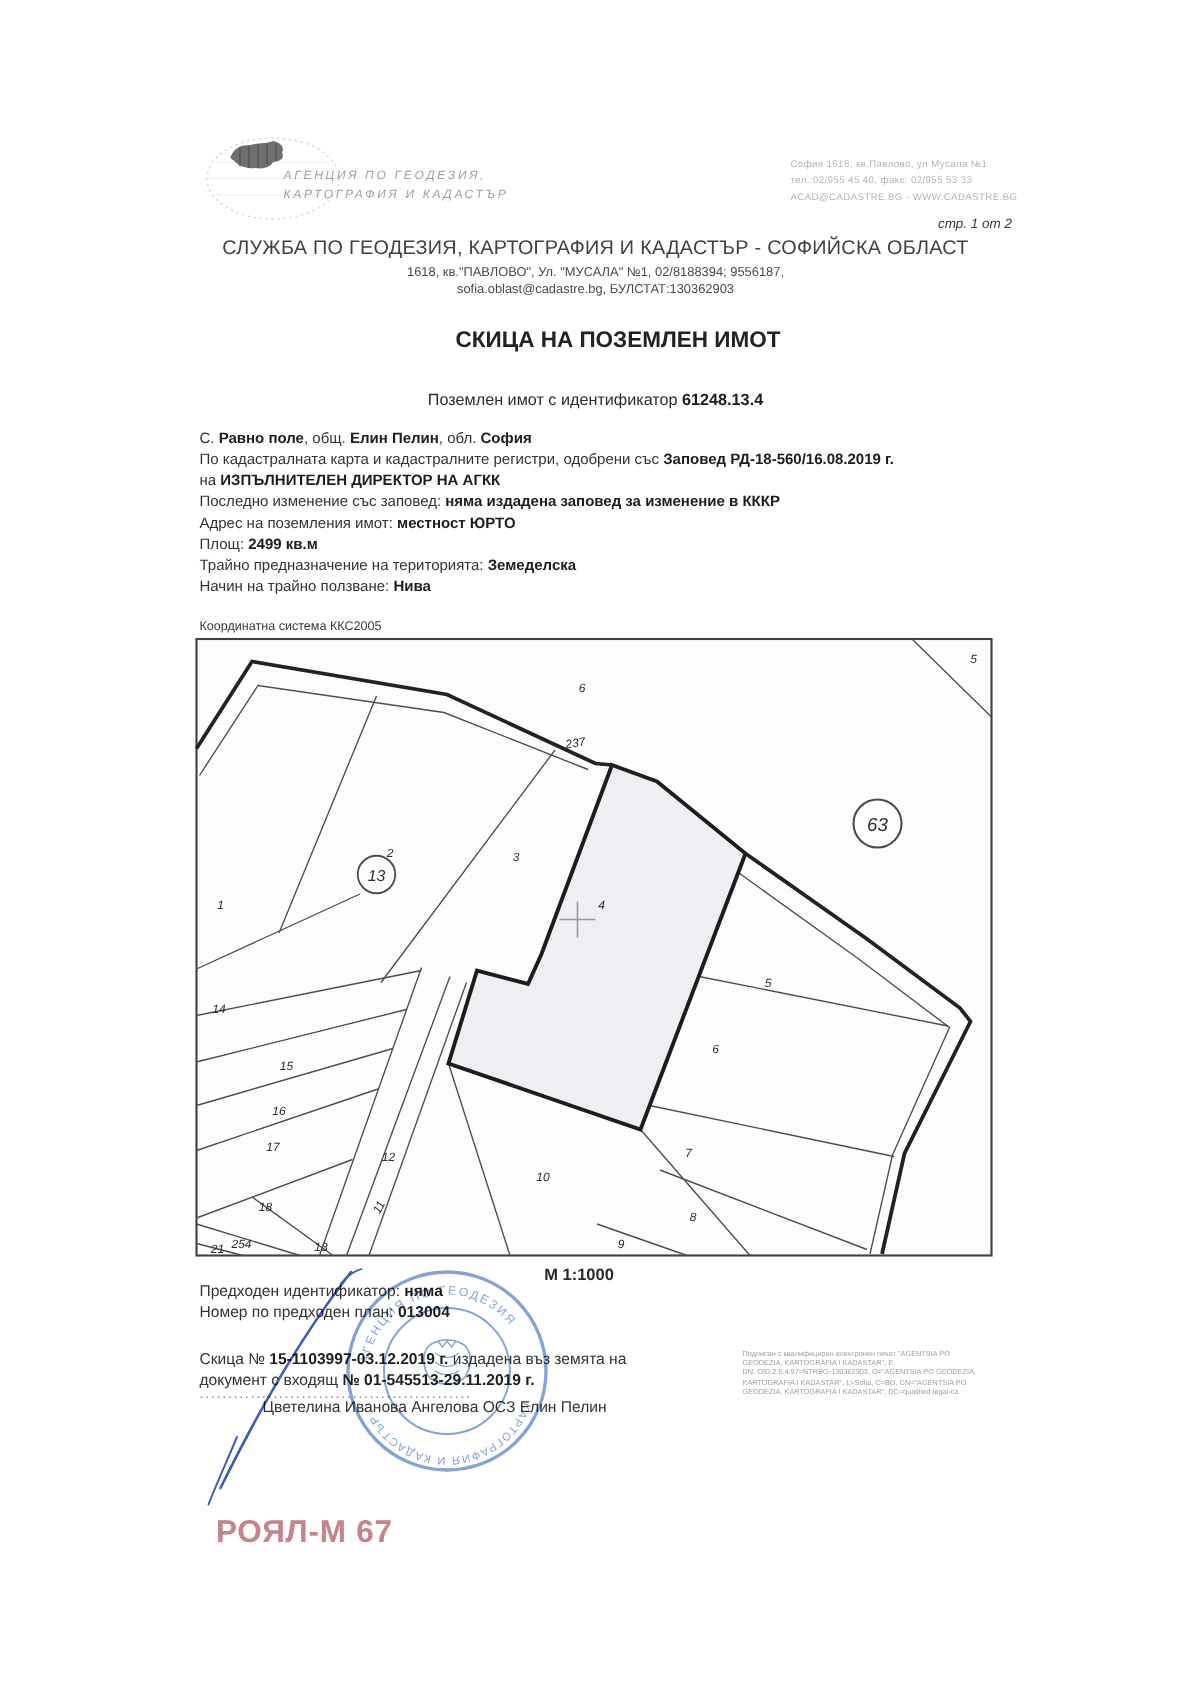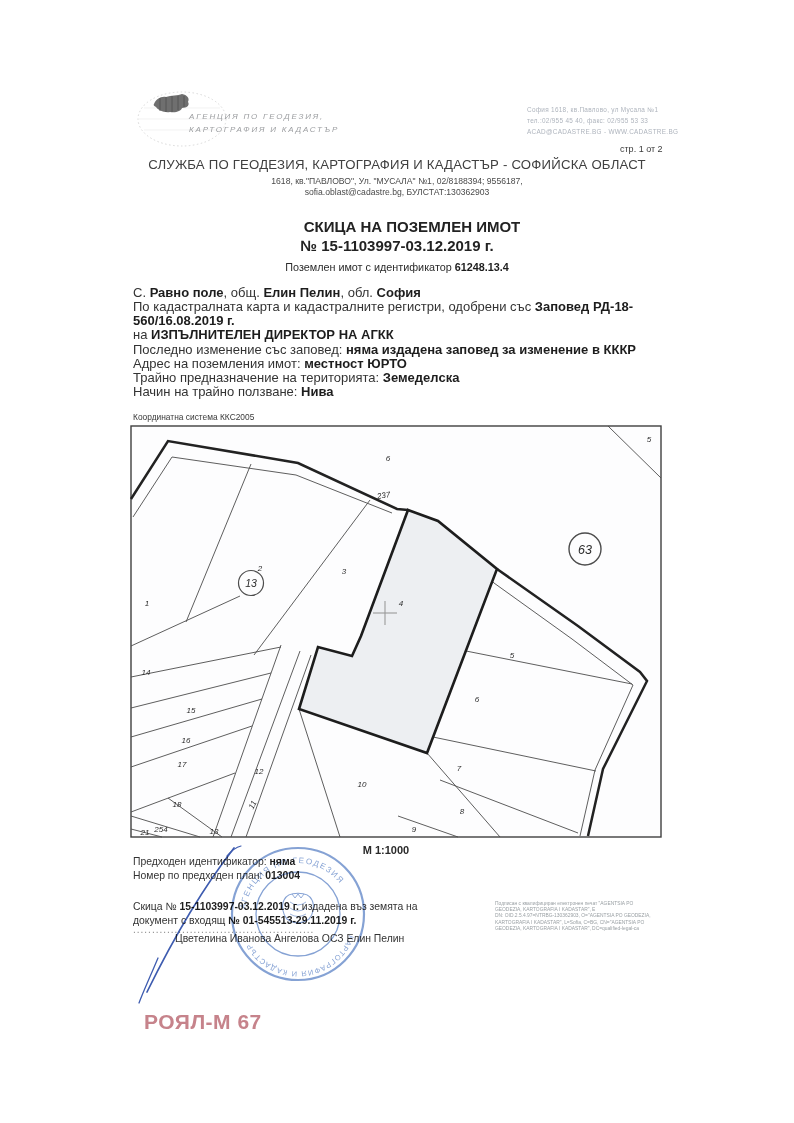--- a/index.html
+++ b/index.html
@@ -9,21 +9,21 @@
   .center{left:0;width:794px;text-align:center;}
   b,.b{font-weight:bold;color:#1d1d1d;}
 
   .logo-text{font-size:8px;font-style:italic;letter-spacing:1.8px;color:#9c9ea1;line-height:13px;}
   .contact-tr{font-size:6.4px;line-height:11px;color:#aeb4bd;letter-spacing:.3px;}
   .page-ind{font-size:9px;color:#3a3a3a;}
   .office-name{font-size:13.2px;color:#404040;letter-spacing:.2px;}
   .office-sub{font-size:8.6px;color:#4a4a4a;}
   .doc-title{font-size:15px;font-weight:bold;color:#222;}
   .doc-subtitle{font-size:10.8px;color:#2b2b2b;}
-  .body-lines{font-size:13px;line-height:14.15px;color:#333;}
+  .body-lines{font-size:10px;line-height:14.15px;color:#333;}
   .coord-label{font-size:8.4px;color:#3a3a3a;}
   .scale-label{font-size:11px;font-weight:bold;color:#2a2a2a;}
   .footer-line{font-size:10.4px;color:#333;}
   .dotted{font-size:10px;color:#8a8a8a;letter-spacing:1px;}
   .esign{font-size:4.9px;line-height:6.2px;color:#9aa0a4;white-space:pre-line;}
   .watermark{font-size:21px;font-weight:bold;letter-spacing:.5px;color:#c6838b;}
 
   
   .frame{fill:#fdfdfe;stroke:#3f3f3f;stroke-width:1.4;}
   .thin{fill:none;stroke:#4c4c4c;stroke-width:.9;}
@@ -54,38 +54,38 @@
   <div class="abs logo-text" style="left:189px;top:110px;">
     <div>АГЕНЦИЯ ПО ГЕОДЕЗИЯ,</div>
     <div>КАРТОГРАФИЯ И КАДАСТЪР</div>
   </div>
 
   <div class="abs contact-tr" style="left:527px;top:104px;">
     <div>София 1618, кв.Павлово, ул Мусала №1</div>
     <div>тел.:02/955 45 40, факс: 02/955 53 33</div>
     <div>ACAD@CADASTRE.BG - WWW.CADASTRE.BG</div>
   </div>
-  <div class="abs page-ind" style="left:620px;top:144px;width:60px;text-align:left;">стр. 1 от 2</div>
+  <div class="abs page-ind" style="left:620px;top:144px;width:60px;text-align:center;font-style:italic;">стр. 1 от 2</div>
 
   <div class="abs center office-name" style="top:157px;">СЛУЖБА ПО ГЕОДЕЗИЯ, КАРТОГРАФИЯ И КАДАСТЪР - СОФИЙСКА ОБЛАСТ</div>
   <div class="abs center office-sub" style="top:176px;">1618, кв."ПАВЛОВО", Ул. "МУСАЛА" №1, 02/8188394; 9556187,</div>
   <div class="abs center office-sub" style="top:187px;">sofia.oblast@cadastre.bg, БУЛСТАТ:130362903</div>
 
   <div class="abs center doc-title" style="top:218px;padding-left:15px;">СКИЦА НА ПОЗЕМЛЕН ИМОТ</div>
-  <div class="abs center doc-title" style="top:237px;">№ 15-1103997-03.12.2019 г.</div>
   <div class="abs center doc-subtitle" style="top:261px;">
     <span>Поземлен имот с идентификатор </span><b>61248.13.4</b>
   </div>
 
   <div class="abs body-lines" style="left:133px;top:286px;width:545px;">
     <div><span>С. </span><b>Равно поле</b><span>, общ. </span><b>Елин Пелин</b><span>, обл. </span><b>София</b></div>
     <div><span>По кадастралната карта и кадастралните регистри, одобрени със </span><b>Заповед РД-18-560/16.08.2019 г.</b></div>
     <div><span>на </span><b>ИЗПЪЛНИТЕЛЕН ДИРЕКТОР НА АГКК</b></div>
     <div><span>Последно изменение със заповед: </span><b>няма издадена заповед за изменение в КККР</b></div>
     <div><span>Адрес на поземления имот: </span><b>местност ЮРТО</b></div>
+    <div><span>Площ: </span><b>2499 кв.м</b></div>
     <div><span>Трайно предназначение на територията: </span><b>Земеделска</b></div>
     <div><span>Начин на трайно ползване: </span><b>Нива</b></div>
   </div>
 
   <div class="abs coord-label" style="left:133px;top:412px;">Координатна система ККС2005</div>
 
   <svg class="abs" style="left:126px;top:420px;" width="540" height="424" viewBox="126 420 540 424">
     <rect class="frame" x="131" y="426" width="530" height="411"></rect>
 
     <g>

